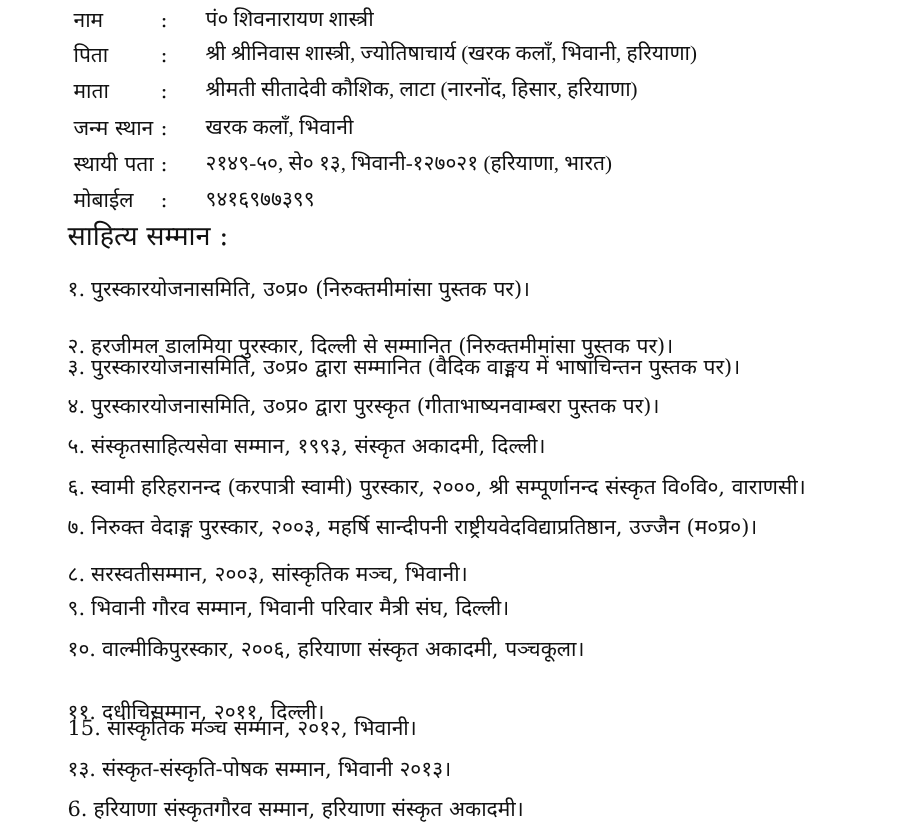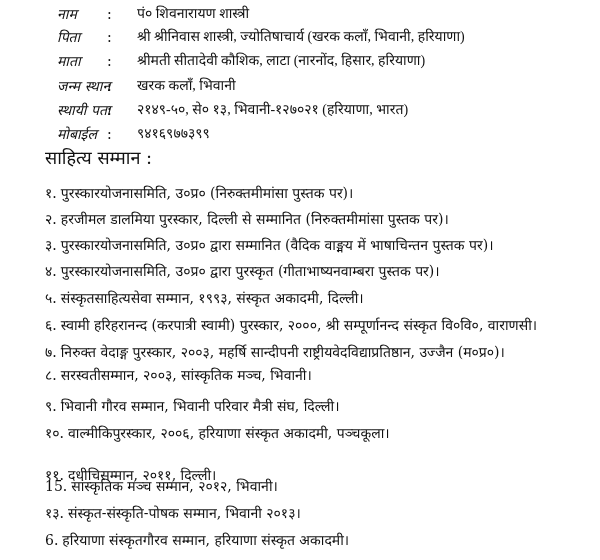--- a/index.html
+++ b/index.html
@@ -6,21 +6,21 @@
     body {
       width: 600px; height: 560px; overflow: hidden; position: relative;
       font-family: "DejaVu Serif", "Liberation Serif", serif;
       color: #111111;
     }
     .page { position: absolute; left: 0; top: 0; width: 600px; height: 560px; }
     .info-row {
       position: absolute; left: 45px; height: 22px;
       font-size: 14px; line-height: 22px; white-space: nowrap;
     }
-    .info-label { position: absolute; left: 12px; top: 0; font-style: italic; }
+    .info-label { position: absolute; left: 4px; top: 0; }
     .info-colon { position: absolute; left: 62px; top: 0; }
     .info-value { position: absolute; left: 92px; top: 0; font-family: Liberation Serif, serif; }
     .section-heading {
       position: absolute; left: 45px; top: 147px;
       font-size: 18px; line-height: 22px; white-space: nowrap;
     }
     .award-list { position: absolute; left: 45px; top: 0; margin: 0; padding: 0; list-style: none; }
     .award-item {
       position: absolute; left: 0; white-space: nowrap;
       font-size: 14px; line-height: 22px;
@@ -63,39 +63,39 @@
     <span class="info-colon">:</span>
     <span class="info-value">९४१६९७७३९९</span>
   </div>
 
   <div class="section-heading">साहित्य सम्मान :</div>
 
   <ol class="award-list">
     <li class="award-item" style="top:182px">
       <span class="award-num">१.</span><span class="award-text">पुरस्कारयोजनासमिति, उ०प्र० (निरुक्तमीमांसा पुस्तक पर)।</span>
     </li>
-    <li class="award-item" style="top:208px">
+    <li class="award-item" style="top:220px">
       <span class="award-num">२.</span><span class="award-text">हरजीमल डालमिया पुरस्कार, दिल्ली से सम्मानित (निरुक्तमीमांसा पुस्तक पर)।</span>
     </li>
     <li class="award-item" style="top:234px">
       <span class="award-num">३.</span><span class="award-text">पुरस्कारयोजनासमिति, उ०प्र० द्वारा सम्मानित (वैदिक वाङ्मय में भाषाचिन्तन पुस्तक पर)।</span>
     </li>
     <li class="award-item" style="top:260px">
       <span class="award-num">४.</span><span class="award-text">पुरस्कारयोजनासमिति, उ०प्र० द्वारा पुरस्कृत (गीताभाष्यनवाम्बरा पुस्तक पर)।</span>
     </li>
     <li class="award-item" style="top:287px">
       <span class="award-num">५.</span><span class="award-text">संस्कृतसाहित्यसेवा सम्मान, १९९३, संस्कृत अकादमी, दिल्ली।</span>
     </li>
     <li class="award-item" style="top:314px">
       <span class="award-num">६.</span><span class="award-text">स्वामी हरिहरानन्द (करपात्री स्वामी) पुरस्कार, २०००, श्री सम्पूर्णानन्द संस्कृत वि०वि०, वाराणसी।</span>
     </li>
     <li class="award-item" style="top:341px">
       <span class="award-num">७.</span><span class="award-text">निरुक्त वेदाङ्ग पुरस्कार, २००३, महर्षि सान्दीपनी राष्ट्रीयवेदविद्याप्रतिष्ठान, उज्जैन (म०प्र०)।</span>
     </li>
-    <li class="award-item" style="top:364px">
+    <li class="award-item" style="top:372px">
       <span class="award-num">८.</span><span class="award-text">सरस्वतीसम्मान, २००३, सांस्कृतिक मञ्च, भिवानी।</span>
     </li>
     <li class="award-item" style="top:395px">
       <span class="award-num">९.</span><span class="award-text">भिवानी गौरव सम्मान, भिवानी परिवार मैत्री संघ, दिल्ली।</span>
     </li>
     <li class="award-item" style="top:422px">
       <span class="award-num">१०.</span><span class="award-text">वाल्मीकिपुरस्कार, २००६, हरियाणा संस्कृत अकादमी, पञ्चकूला।</span>
     </li>
     <li class="award-item" style="top:464px">
       <span class="award-num">११.</span><span class="award-text">दधीचिसम्मान, २०११, दिल्ली।</span>

